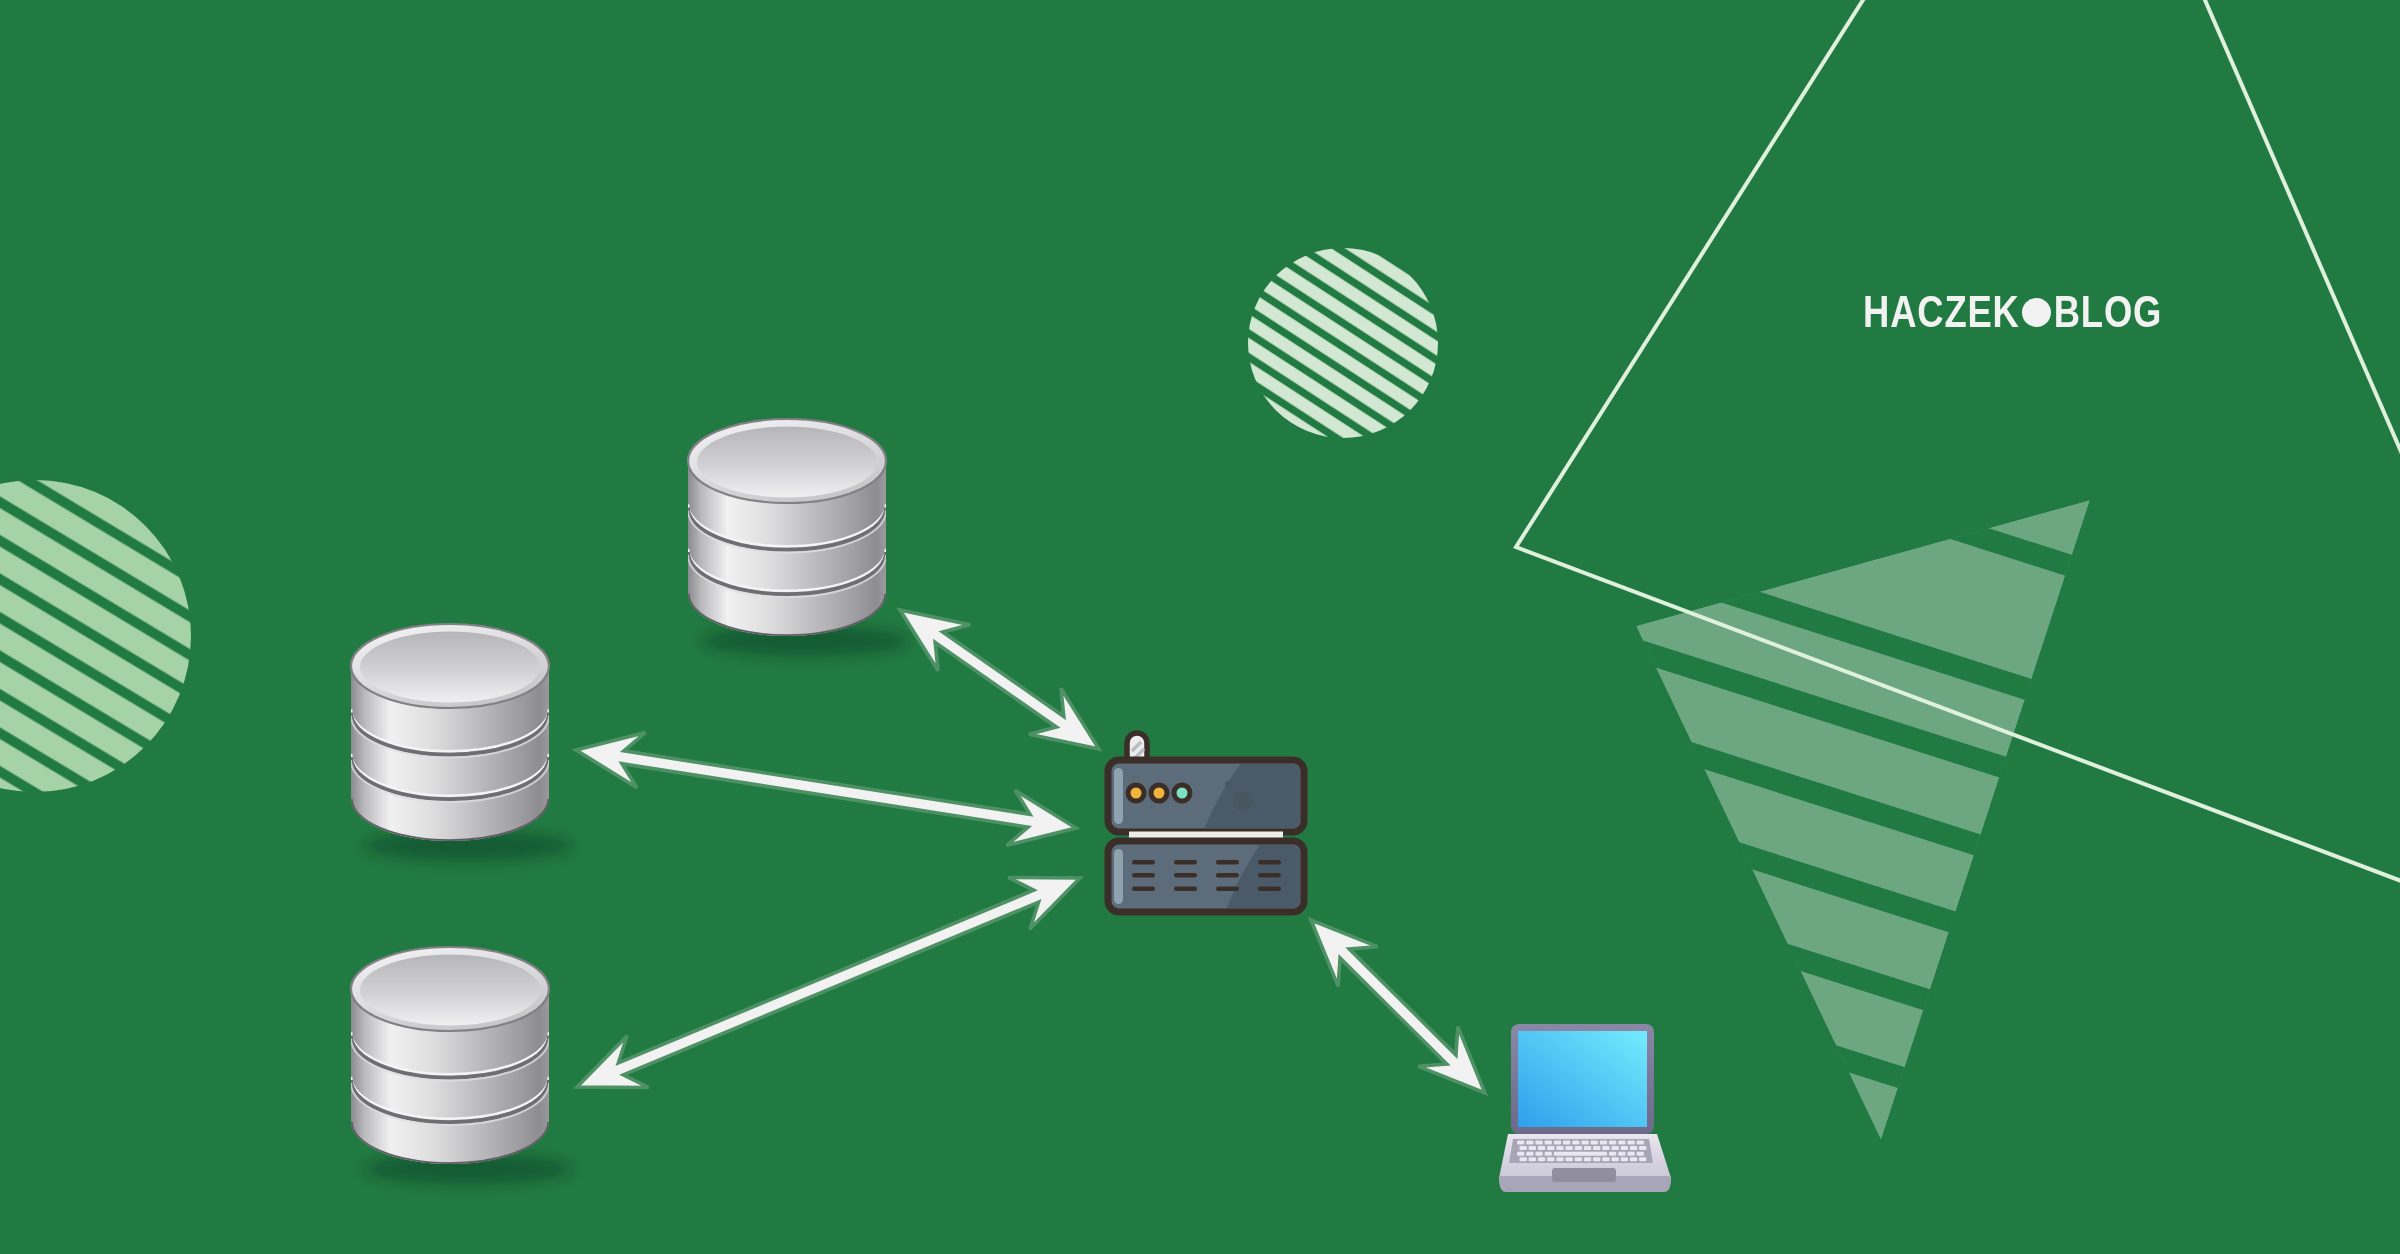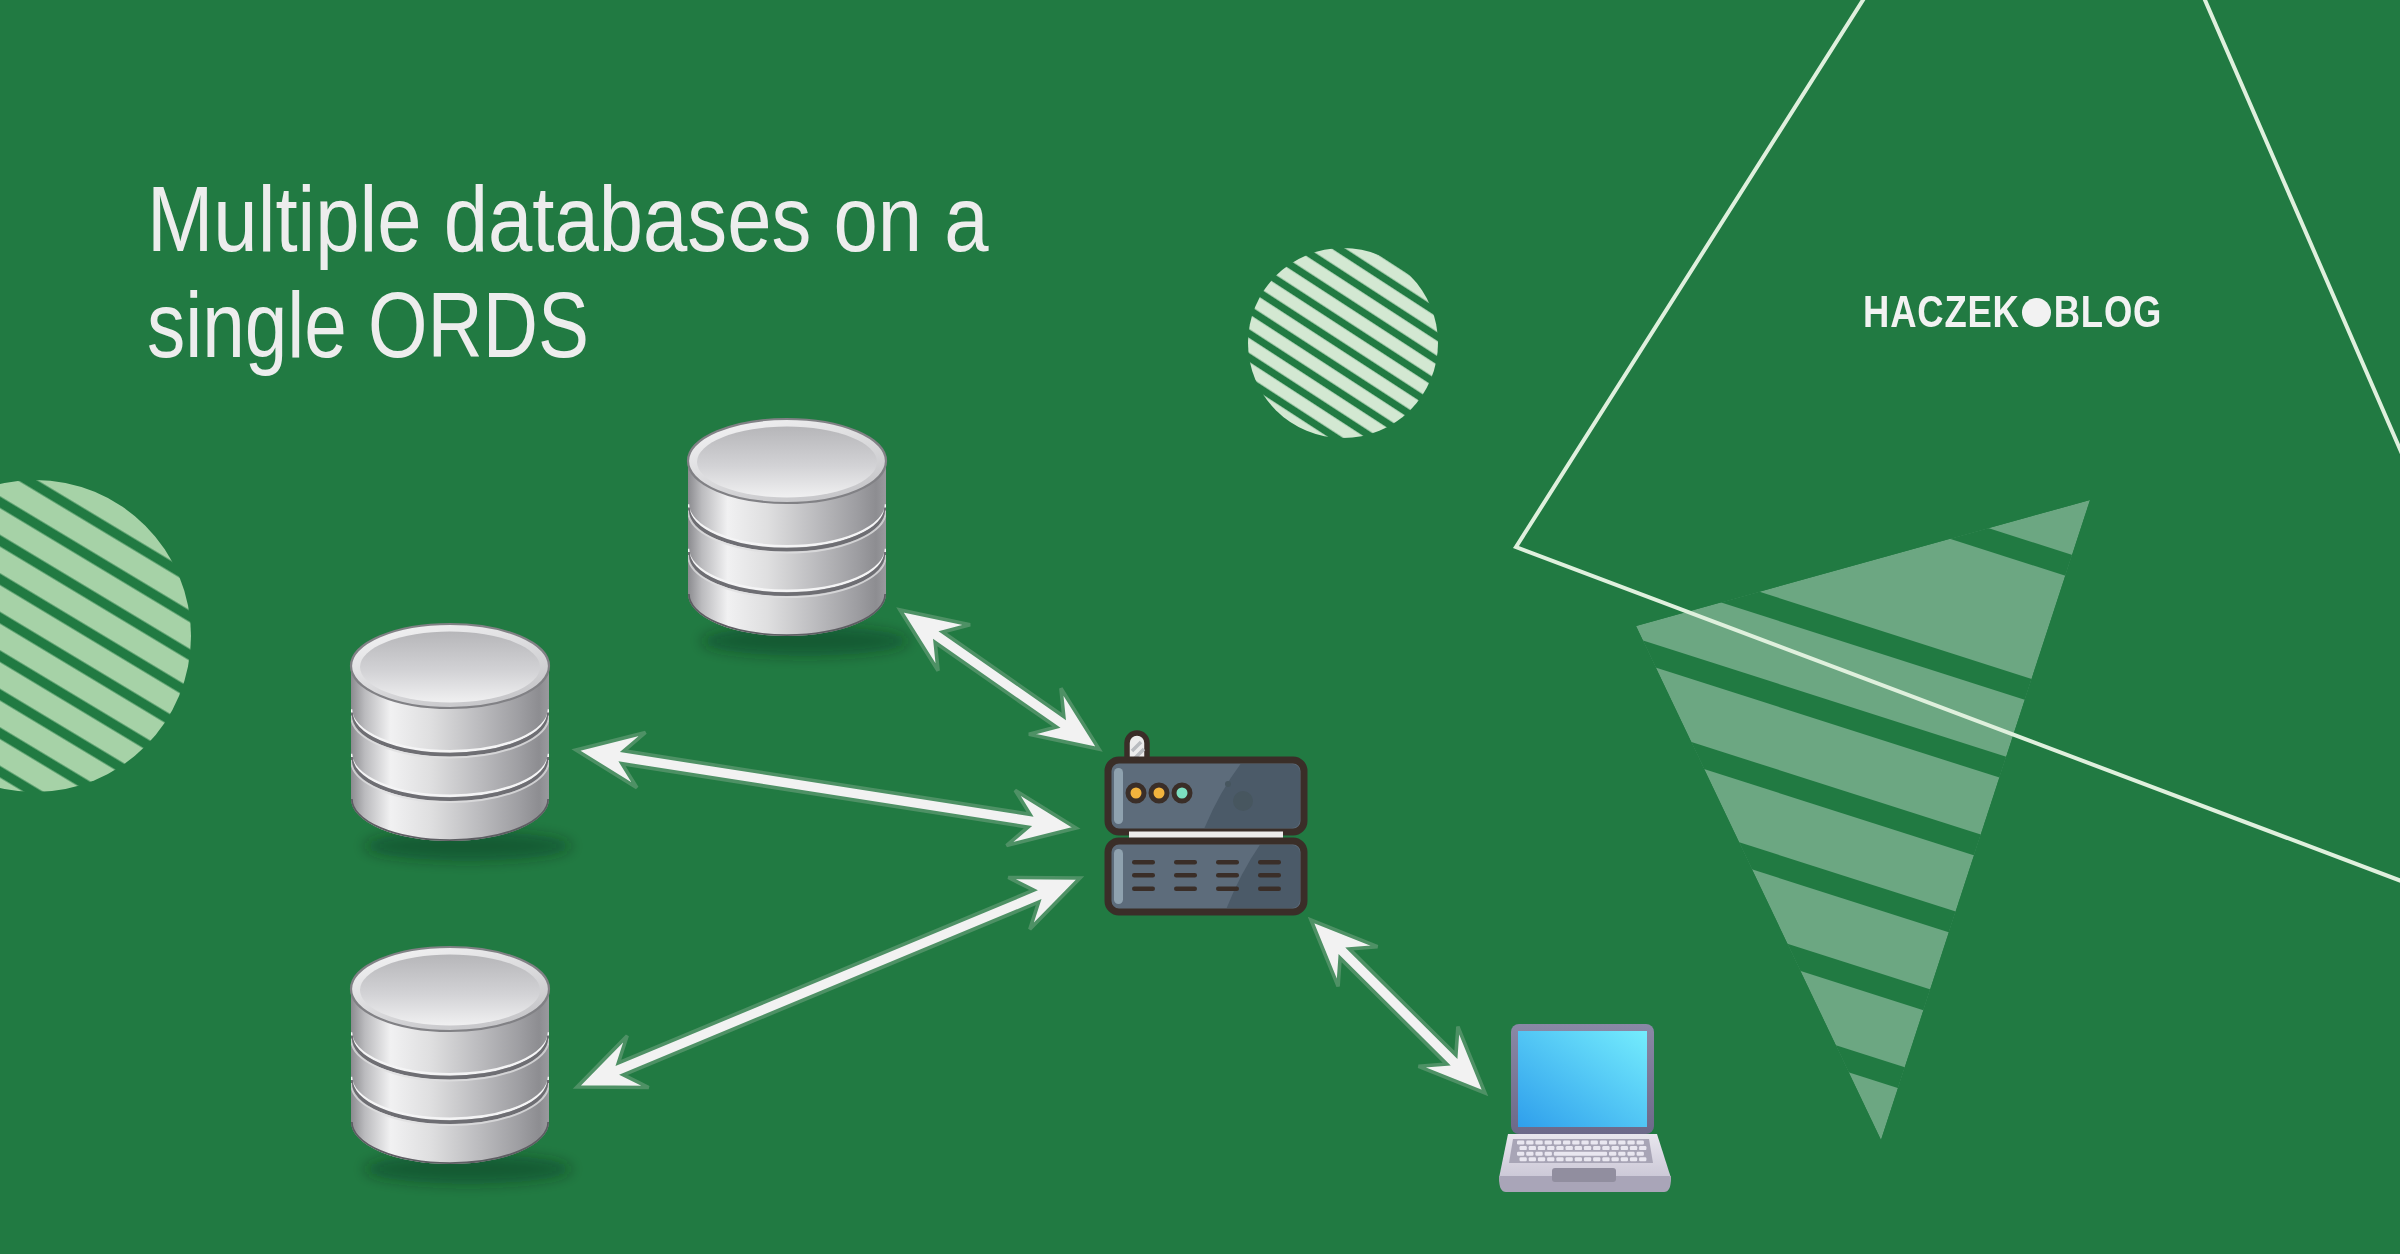--- a/index.html
+++ b/index.html
@@ -272,24 +272,20 @@
       <use href="#db-cylinder" x="0" y="0" width="200" height="230"></use>
     </g>
     <g transform="translate(1106,727)">
       <use href="#router" x="0" y="0" width="200" height="190"></use>
     </g>
     <g transform="translate(1496,1018)">
       <use href="#laptop" x="0" y="0" width="180" height="180"></use>
     </g>
   </svg>
 
-  <div id="title">
-    <div class="line line1">Multiple databases on a</div>
-    <div class="line line2">single ORDS</div>
-  </div>
 
   <div id="logo">
     <span>HACZEK</span>
     <span class="dot"></span>
     <span>BLOG</span>
   </div>
 
 </div>
 
 </body></html>

